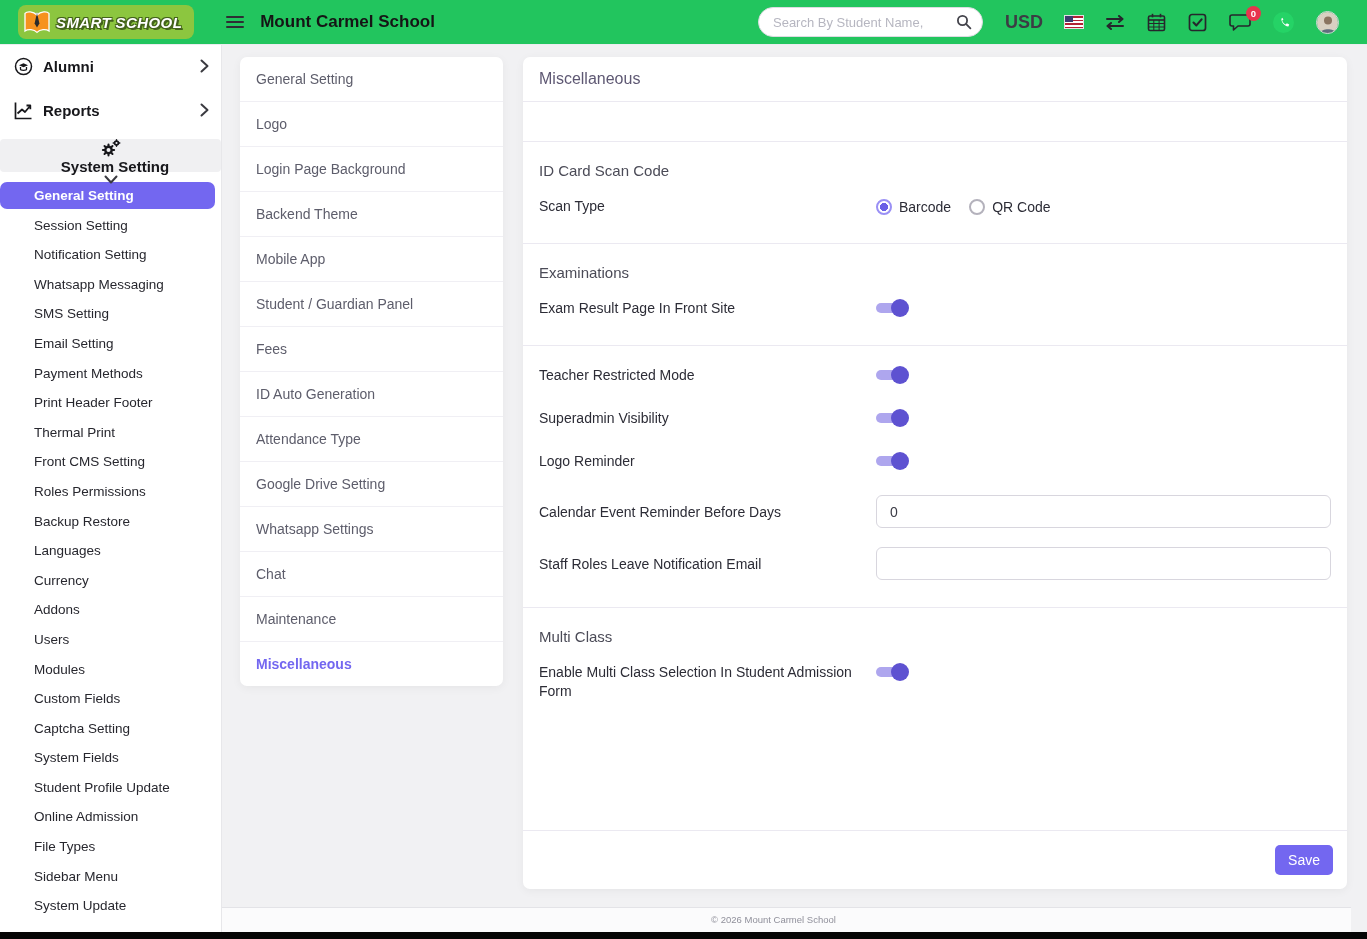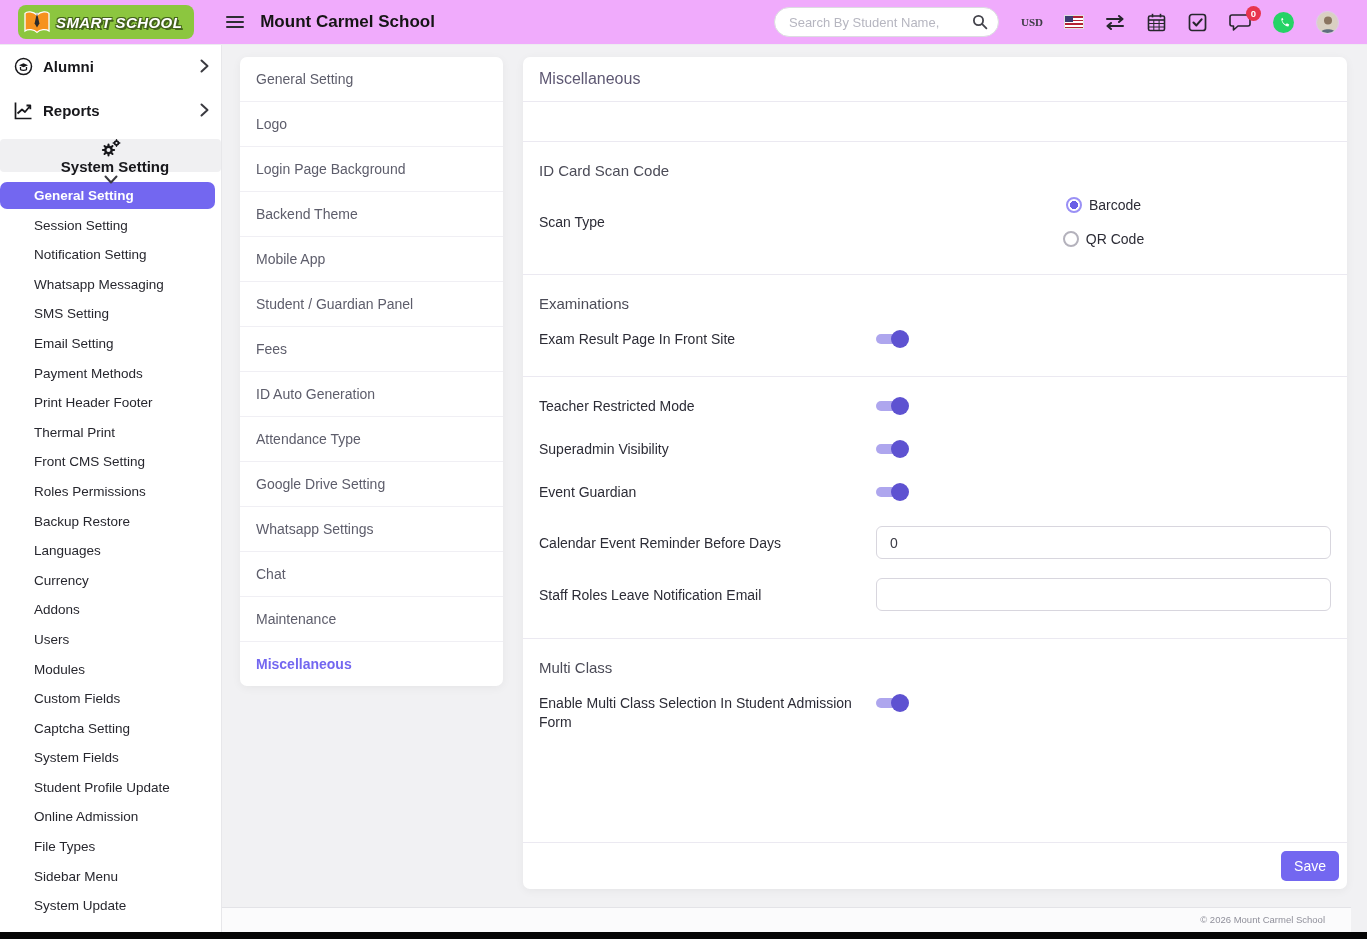--- a/index.html
+++ b/index.html
@@ -4,35 +4,35 @@
 <style>
   * { margin:0; padding:0; box-sizing:border-box; }
   html,body { width:1367px; height:939px; overflow:hidden; background:#fff;
     font-family:"Liberation Sans", sans-serif; }
   .app { position:relative; width:1367px; height:939px; }
 
   
   .content-bg { position:absolute; left:222px; top:45px; right:0; bottom:7px; background:#f1f1f3; }
 
   
-  .topbar { position:absolute; left:0; top:0; width:100%; height:45px; background:#f0abfc;
+  .topbar { position:absolute; left:0; top:0; width:100%; height:45px; background:#22c55e;
     display:flex; align-items:center; border-bottom:1px solid #ececf0; z-index:5; }
   .logo-badge { display:flex; align-items:center; gap:5px; background:var(--logo-green,#8CC63F);
     border-radius:8px; height:34px; margin-left:18px; padding:2px 12px 2px 5px; cursor:pointer; }
   .logo-text { font-size:15px; font-weight:800; font-style:italic; color:#fff; letter-spacing:.4px; white-space:nowrap;
     text-shadow:-1px -1px 0 #44631c, 1px -1px 0 #44631c, -1px 1px 0 #44631c, 1px 1px 0 #44631c, 2px 2px 0 #44631c; }
   .hamburger { margin-left:32px; background:none; border:none; cursor:pointer; display:flex; align-items:center; }
   .school-title { margin-left:16px; font-size:17px; font-weight:700; color:#151515; }
   .topbar-right { margin-left:auto; display:flex; align-items:center; gap:22px; padding-right:28px; }
   .search-pill { position:relative; width:225px; height:30px; }
   .search-pill input { width:100%; height:100%; border:1px solid #dcdce1; border-radius:15px;
     padding:0 34px 0 14px; font-size:13px; color:#555; outline:none; font-family:inherit; }
   .search-pill input::placeholder { color:#b6b6c0; }
   .search-pill .search-ic { position:absolute; right:11px; top:7px; cursor:pointer; }
-  .currency { font-size:11px; font-weight:700; color:#3c3c44; cursor:pointer;font-family:Liberation Serif, serif; }
+  .currency { font-size:18px; font-weight:700; color:#3c3c44; cursor:pointer; }
   .flag { position:relative; width:18px; height:12px; cursor:pointer;
     background:repeating-linear-gradient(to bottom,#B22234 0 1.8px,#fff 1.8px 3.6px); outline:1px solid #e0e0e0; }
   .flag::before { content:""; position:absolute; left:0; top:0; width:8px; height:6px; background:#3C3B6E; }
   .icon-btn { background:none; border:none; cursor:pointer; position:relative; display:flex; align-items:center; }
   .chat-badge { position:absolute; top:-7px; right:-10px; min-width:15px; height:15px; border-radius:8px;
     background:var(--badge-red,#E8354D); color:#fff; font-size:9.5px; font-weight:700;
     display:flex; align-items:center; justify-content:center; padding:0 3px; }
   .wa-circle { width:21px; height:21px; border-radius:50%; background:var(--whatsapp-green,#25D366);
     display:flex; align-items:center; justify-content:center; }
   .avatar { width:23px; height:23px; border-radius:50%; overflow:hidden; border:1px solid #d7d7dc; cursor:pointer; }
@@ -70,35 +70,35 @@
   .setting-label { flex:0 0 337px; padding-right:14px; font-size:14px; color:#2c2c36; line-height:19px; }
   .setting-control { flex:1; max-width:456px; }
   .divider { border-top:1px solid #ebe9f1; margin:27px -16px 20px; }
   
   .switch { position:relative; width:31px; height:18px; cursor:pointer; }
   .switch .track { position:absolute; left:0; top:4px; width:31px; height:10px; border-radius:5px;
     background:var(--toggle-track,#AEA6EE); }
   .switch .knob { position:absolute; right:-2px; top:0; width:18px; height:18px; border-radius:50%;
     background:var(--toggle-knob,#5E52D1); }
   
-  .radio-group { display:flex; gap:18px; align-items:center;flex-direction:column; }
+  .radio-group { display:flex; gap:18px; align-items:center; }
   .radio-opt { display:flex; gap:7px; align-items:center; cursor:pointer; }
   .radio-circle { width:16px; height:16px; border-radius:50%; border:2px solid #b4b2bc; background:#fff; }
   .radio-circle.selected { border-color:#9a90f5; background:radial-gradient(circle, #6a5fe6 0 4px, #fff 4.2px); }
   .radio-text { font-size:14px; color:#2c2c36; }
   
   .text-input { width:100%; height:33px; border:1px solid #d8d6de; border-radius:6px; padding:0 13px;
     font-size:14px; color:#3b3b45; outline:none; font-family:inherit; background:#fff; }
-  .card-footer { flex:none; border-top:1px solid #ebe9f1; padding:8px; display:flex; justify-content:flex-end; }
+  .card-footer { flex:none; border-top:1px solid #ebe9f1; padding:14px; display:flex; justify-content:flex-end; }
   .save-btn { background:var(--primary,#7367F0); color:#fff; border:none; border-radius:5px;
     padding:7px 13px; font-size:14px; cursor:pointer; font-family:inherit; }
 
   
   .page-footer { position:absolute; left:222px; right:16px; bottom:7px; height:25px; background:#fbfbfc;
-    border-top:1px solid #e3e3e7; font-size:9.5px; color:#90909b; text-align:right;
+    border-top:1px solid #e3e3e7; font-size:9.5px; color:#90909b; text-align:center;
     line-height:24px; padding-right:26px; z-index:2; }
   .bottom-strip { position:absolute; left:0; bottom:0; width:100%; height:7px; background:#050505; z-index:6; }
 
   svg { display:block; }
 </style>
 </head>
 <body>
 
 <div class="app">
   <div class="content-bg"></div>
@@ -389,21 +389,21 @@
           <div class="setting-row control-toggle">
             <div class="setting-label">Superadmin Visibility</div>
             <div class="setting-control">
               <div class="switch on">
                 <span class="track"></span>
                 <span class="knob"></span>
               </div>
             </div>
           </div>
           <div class="setting-row control-toggle">
-            <div class="setting-label">Event Guardian</div>
+            <div class="setting-label">Logo Reminder</div>
             <div class="setting-control">
               <div class="switch on">
                 <span class="track"></span>
                 <span class="knob"></span>
               </div>
             </div>
           </div>
           <div class="setting-row control-text">
             <div class="setting-label">Calendar Event Reminder Before Days</div>
             <div class="setting-control"><input type="text" class="text-input" value="0" style=""></div>

